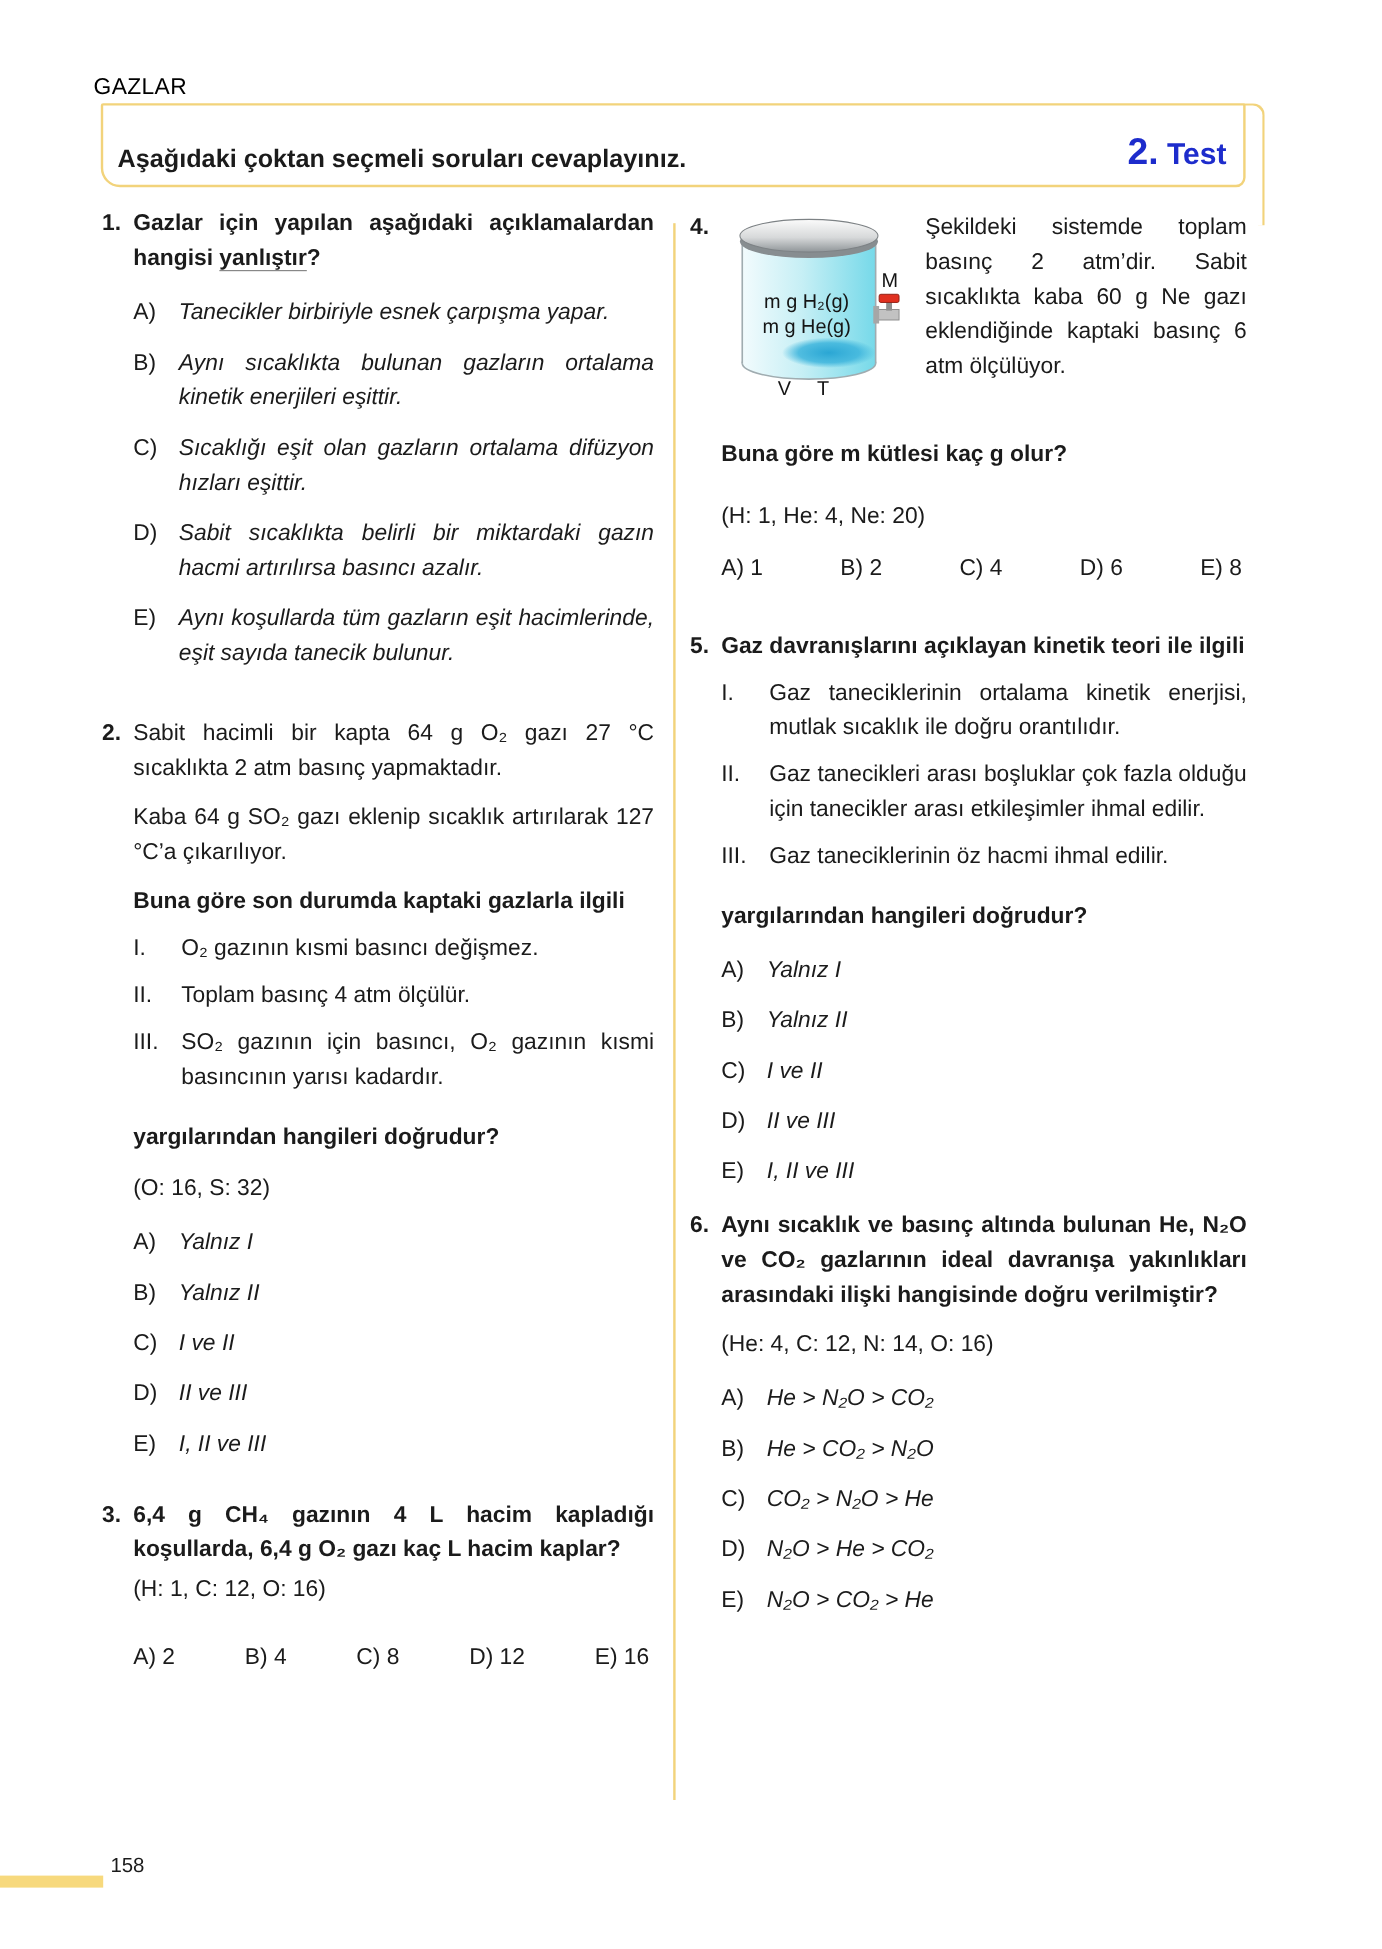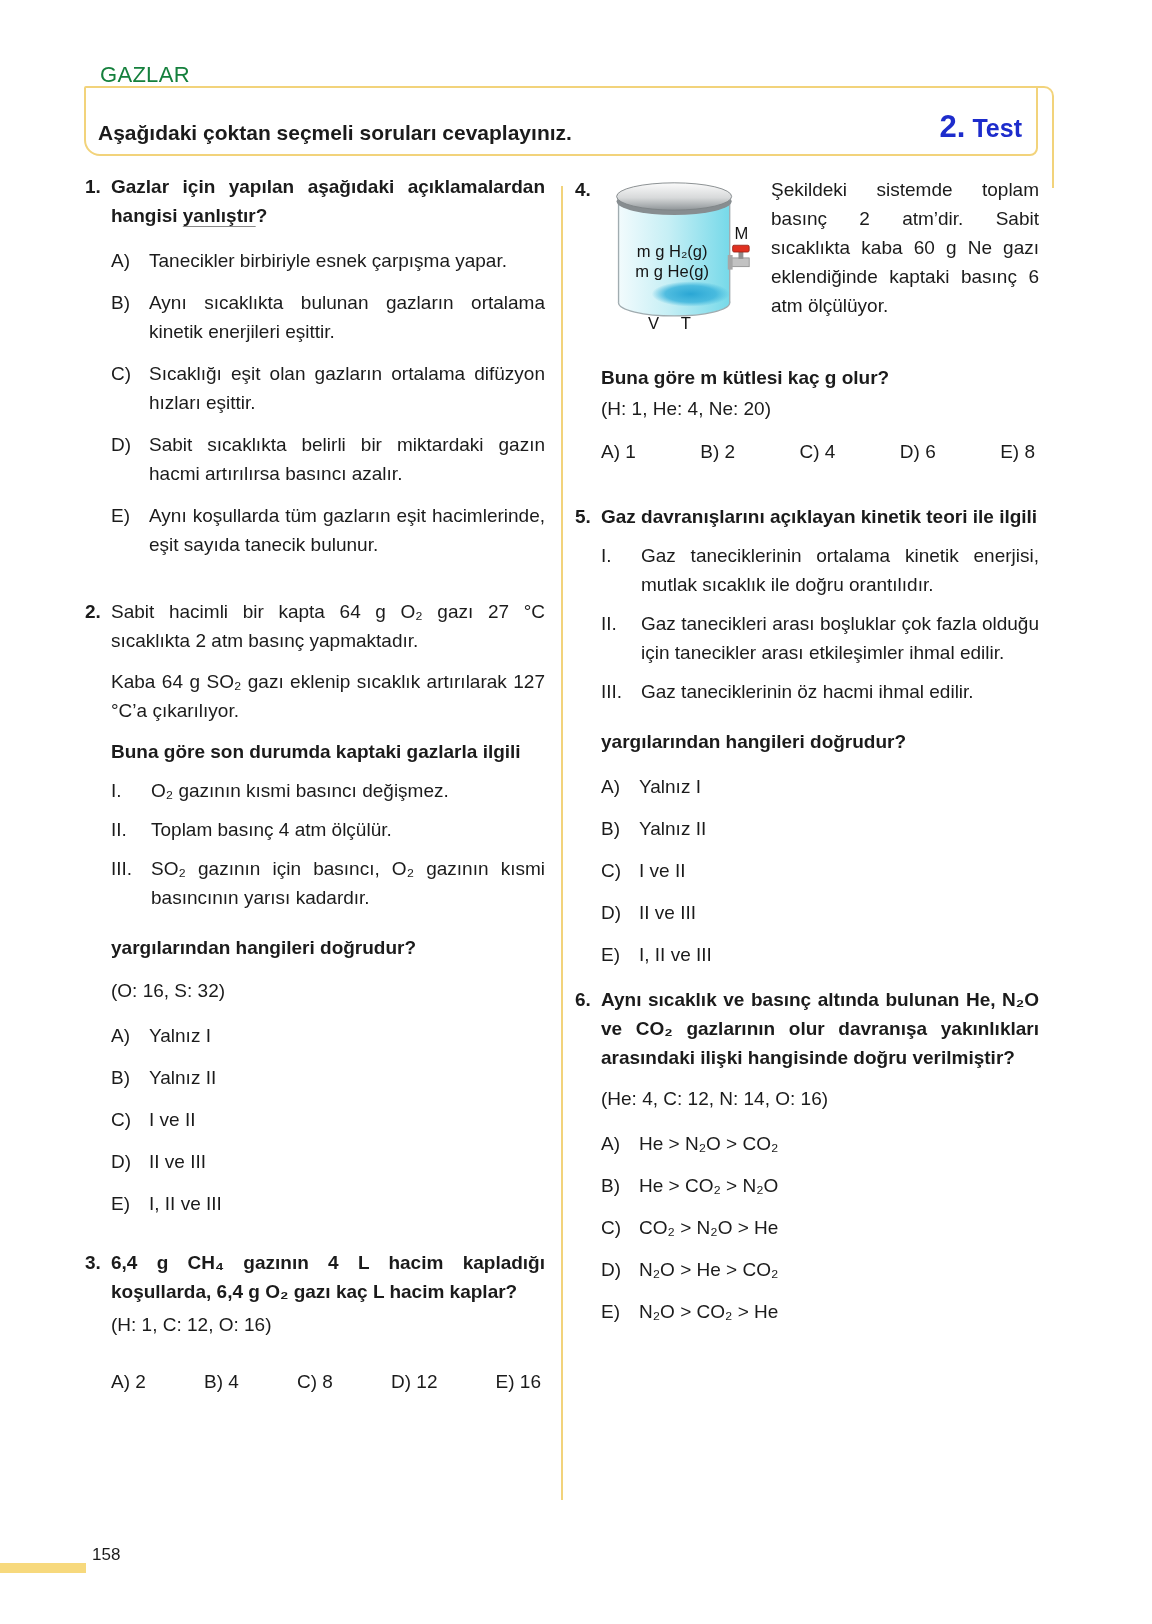--- a/index.html
+++ b/index.html
@@ -1,20 +1,20 @@
 <!DOCTYPE html>
 <html lang="tr"><head>
 <meta charset="utf-8">
 <style>
   html,body{margin:0;padding:0;background:#ffffff;}
   .page{position:relative;width:1152px;height:1624px;background:#ffffff;overflow:hidden;
         font-family:"Liberation Sans","DejaVu Sans",sans-serif;color:#1b1b1b;}
 
   
-  .section-label{position:absolute;left:100px;top:62px;font-size:22px;color:#15803d;letter-spacing:.3px;}
+  .section-label{position:absolute;left:78px;top:62px;font-size:19px;color:#000000;letter-spacing:.3px;}
   .banner{position:absolute;left:84px;top:86px;width:954px;height:70px;box-sizing:border-box;
           border:2px solid #f2d37b;border-radius:2px 2px 8px 16px;
           display:flex;align-items:flex-end;padding:12px 14px 9px 12px;}
   .banner-instruction{font-size:21px;font-weight:700;}
   .test-badge{margin-left:auto;color:#1d2ccc;font-weight:700;display:flex;align-items:baseline;}
   .test-num{font-size:31px;}
   .test-word{font-size:25px;margin-left:7px;}
   .corner-bracket{position:absolute;left:1036px;top:86px;width:18px;height:102px;box-sizing:border-box;
           border-top:2px solid #f2d37b;border-right:2px solid #f2d37b;border-top-right-radius:10px;}
   .column-divider{position:absolute;left:561px;top:186px;width:2px;height:1314px;background:#f2d37b;}
@@ -28,21 +28,21 @@
   .q-num{width:26px;flex:none;font-weight:700;}
   .q-body{flex:1;min-width:0;}
   .stem{font-weight:700;text-align:justify;}
   .para{text-align:justify;}
   .u{text-decoration:underline;text-decoration-color:#888;text-underline-offset:4px;}
   .mt8{margin-top:21px;} .mt12{margin-top:12px;} .mt14{margin-top:14px;}
 
   .opt{display:flex;margin-top:13px;}
   .opt:first-child{margin-top:0;}
   .opt-label{width:38px;flex:none;}
-  .opt-text{flex:1;text-align:justify;}
+  .opt-text{flex:1;text-align:justify;font-style:italic;}
   .opts{margin-top:16px;}
 
   .item{display:flex;margin-top:10px;}
   .item-label{width:40px;flex:none;}
   .item-text{flex:1;text-align:justify;}
 
   .opt-row{display:flex;justify-content:space-between;padding-right:4px;}
   .opt-inline{white-space:nowrap;}
 
   .q2{margin-top:38px;} .q3{margin-top:30px;}
@@ -216,21 +216,21 @@
                 <text x="73" y="84" text-anchor="middle" font-size="17">m g H₂(g)</text>
                 <text x="73" y="105" text-anchor="middle" font-size="17">m g He(g)</text>
                 <text x="144" y="66" text-anchor="middle" font-size="17">M</text>
                 <text x="54" y="158" text-anchor="middle" font-size="17">V</text>
                 <text x="87" y="158" text-anchor="middle" font-size="17">T</text>
               </svg>
             </div>
             <div class="q4-text">Şekildeki sistemde toplam basınç 2 atm’dir. Sabit sıcaklıkta kaba 60 g Ne gazı eklendiğinde kaptaki basınç 6 atm ölçülüyor.</div>
           </div>
           <div class="stem" style="margin-top:22px;">Buna göre m kütlesi kaç g olur?</div>
-          <div style="margin-top:2px;">(H: 1, He: 4, Ne: 20)</div>
+          <div style="margin-top:23px;">(H: 1, He: 4, Ne: 20)</div>
           <div class="opt-row" style="margin-top:14px;">
             <span class="opt-inline"><span>A)</span> <span>1</span></span>
             <span class="opt-inline"><span>B)</span> <span>2</span></span>
             <span class="opt-inline"><span>C)</span> <span>4</span></span>
             <span class="opt-inline"><span>D)</span> <span>6</span></span>
             <span class="opt-inline"><span>E)</span> <span>8</span></span>
           </div>
         </div>
       </div>
     </div>
@@ -278,21 +278,21 @@
             </div>
           </div>
         </div>
       </div>
     </div>
 
     <div class="q q6">
       <div class="q-row">
         <div class="q-num">6.</div>
         <div class="q-body">
-          <div class="stem">Aynı sıcaklık ve basınç altında bulunan He, N₂O ve CO₂ gazlarının olur davranışa yakınlıkları arasındaki ilişki hangisinde doğru verilmiştir?</div>
+          <div class="stem">Aynı sıcaklık ve basınç altında bulunan He, N₂O ve CO₂ gazlarının ideal davranışa yakınlıkları arasındaki ilişki hangisinde doğru verilmiştir?</div>
           <div class="mt12">(He: 4, C: 12, N: 14, O: 16)</div>
           <div class="opts">
             <div class="opt">
               <span class="opt-label">A)</span>
               <span class="opt-text">He &gt; N₂O &gt; CO₂</span>
             </div>
             <div class="opt">
               <span class="opt-label">B)</span>
               <span class="opt-text">He &gt; CO₂ &gt; N₂O</span>
             </div>

